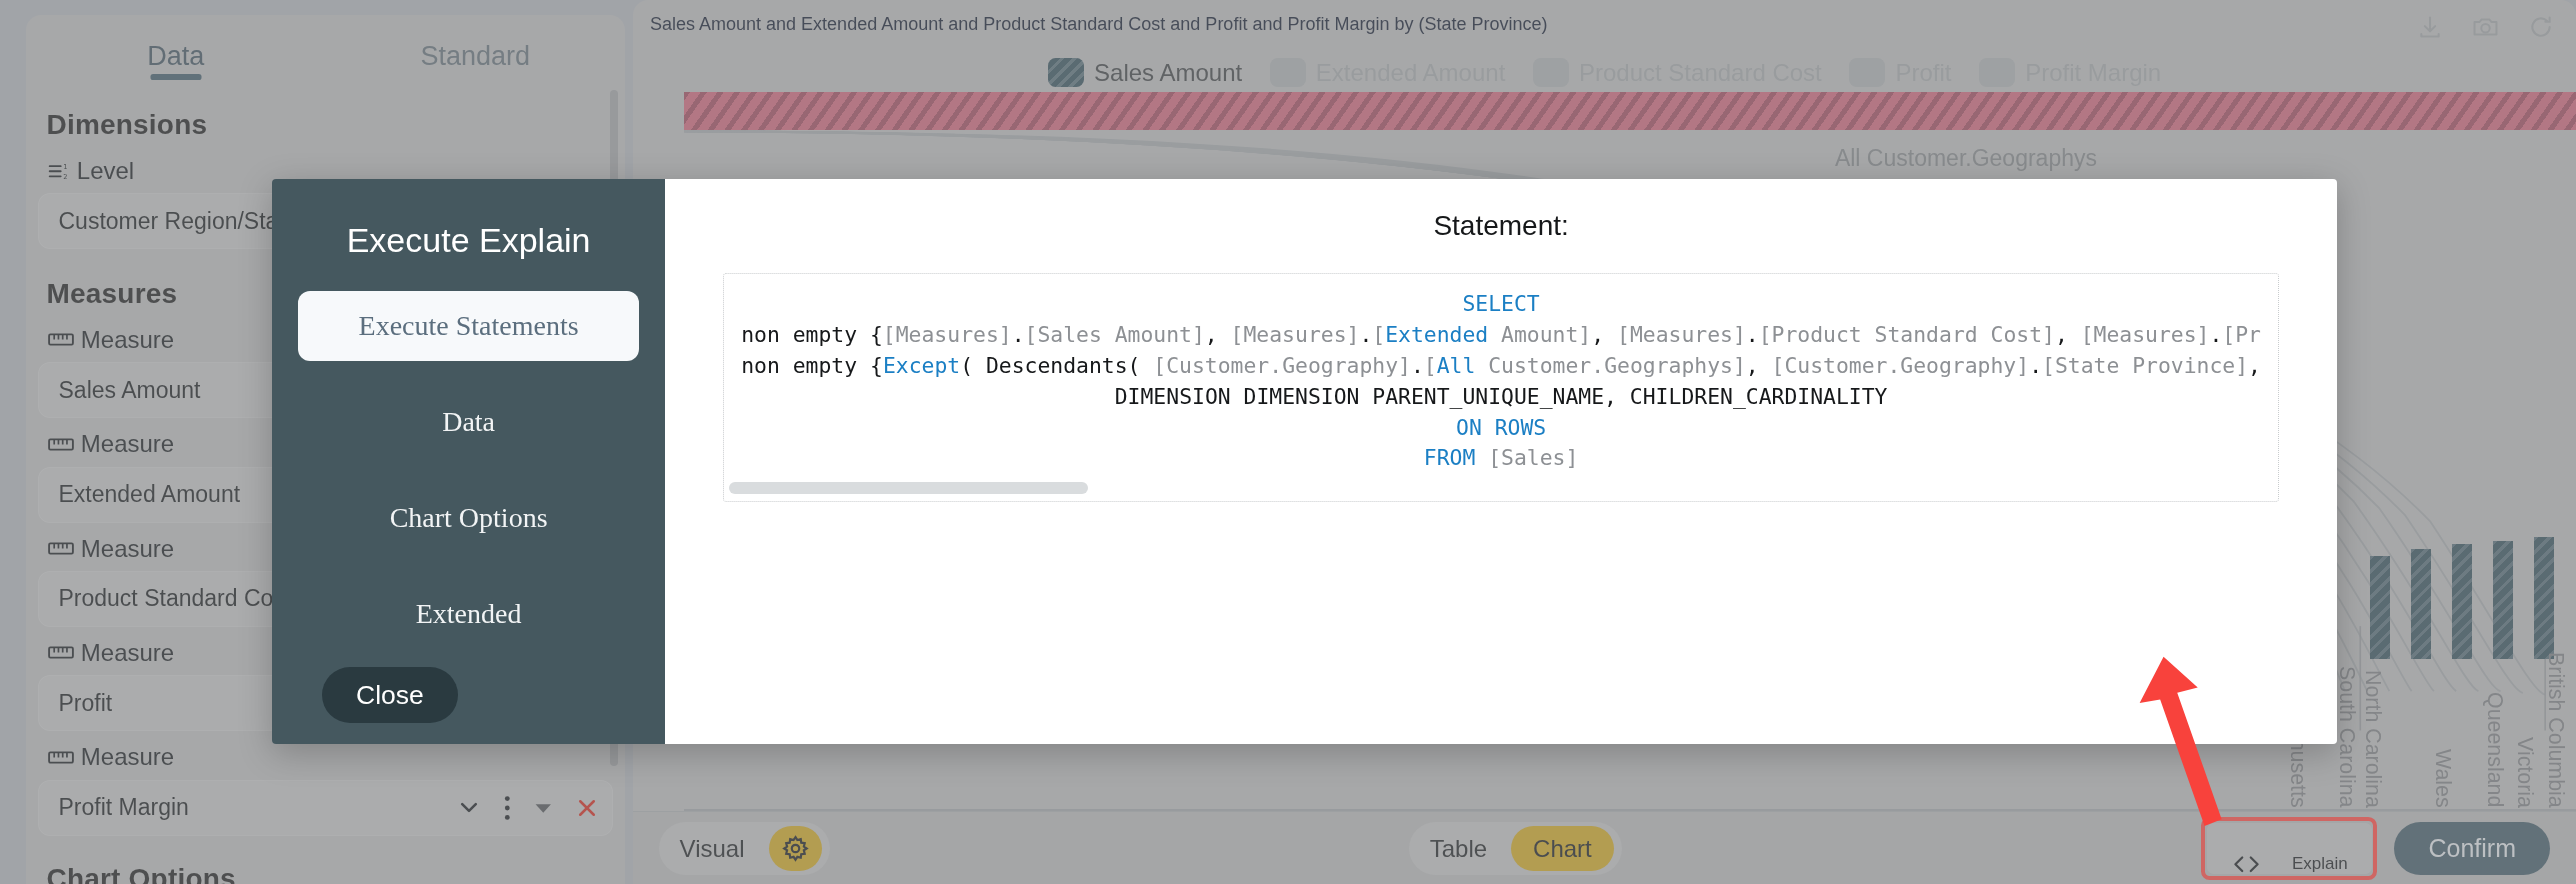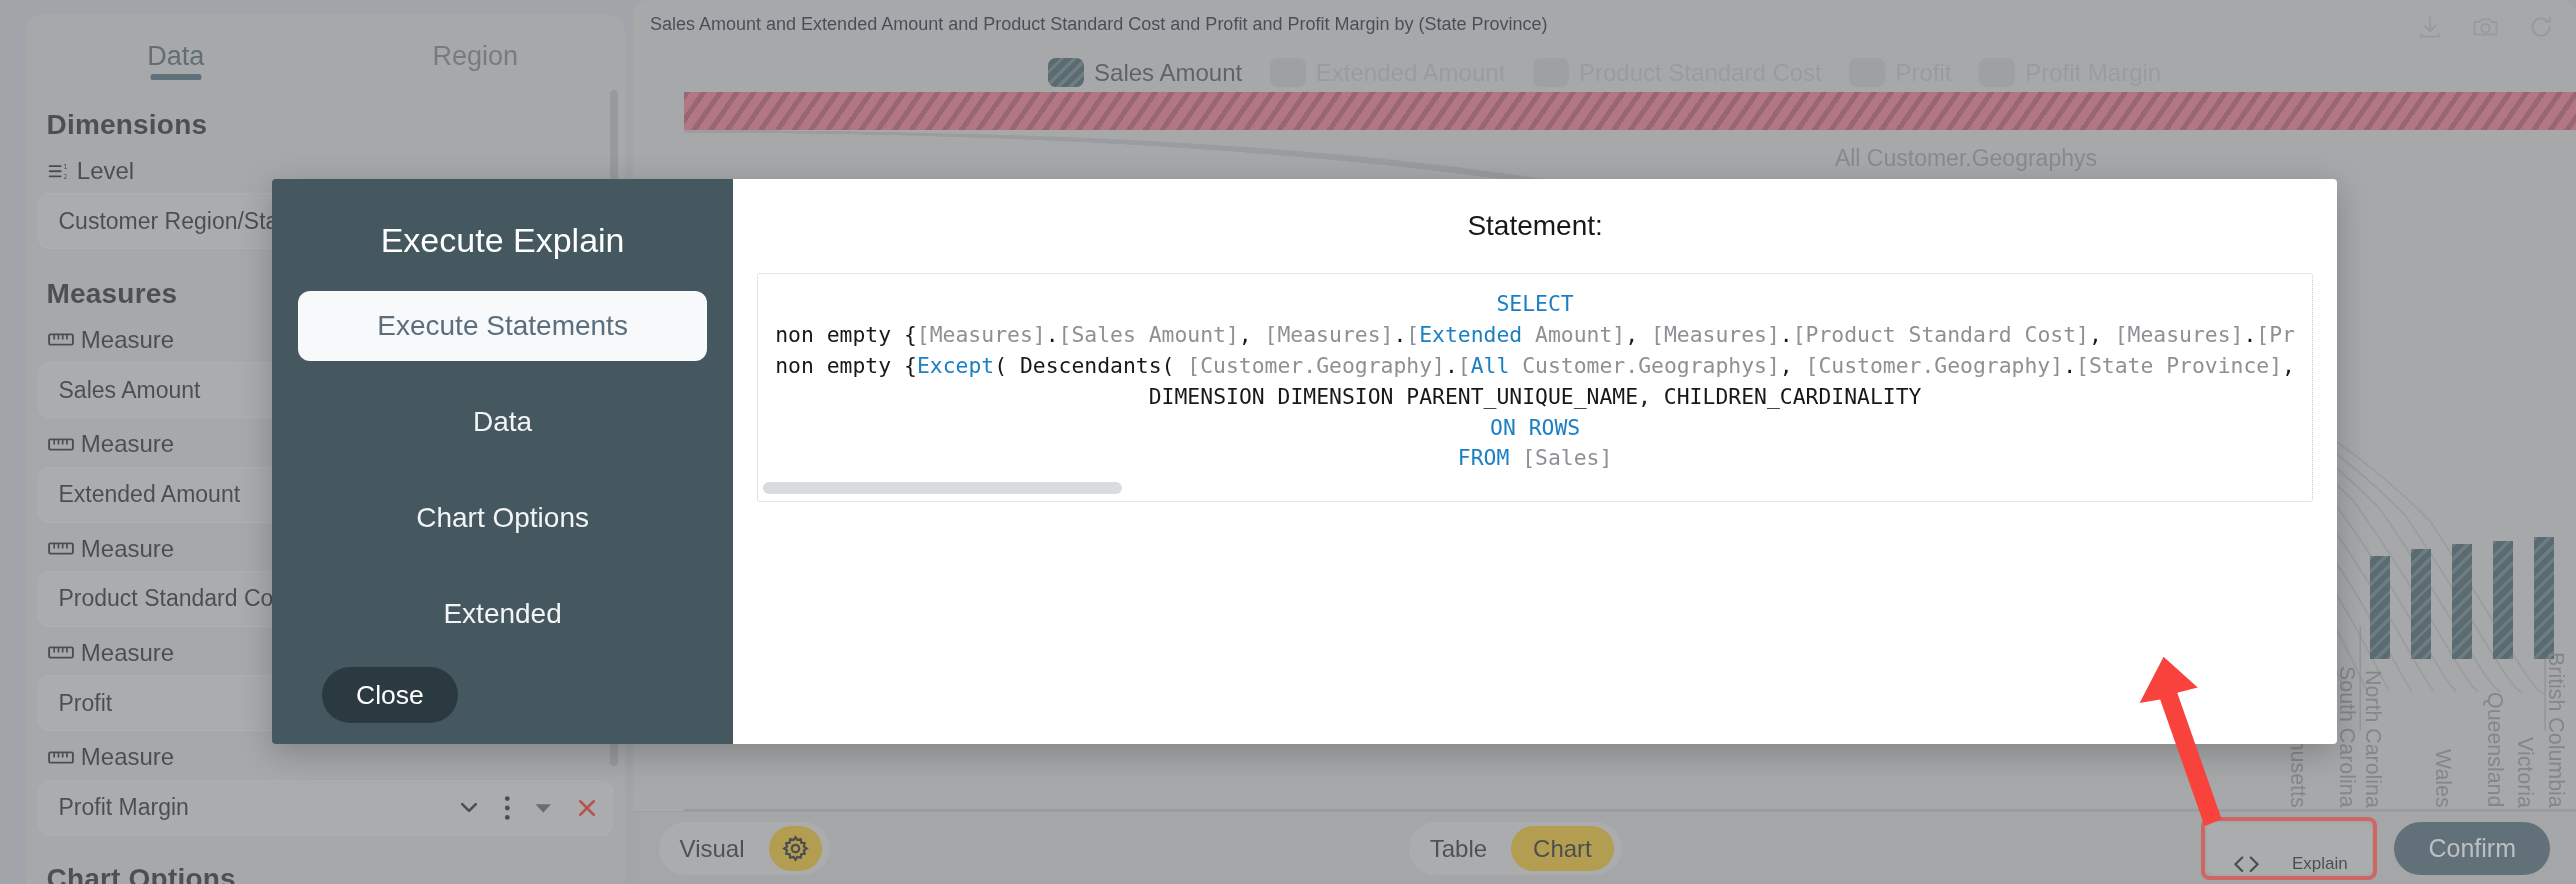--- a/index.html
+++ b/index.html
@@ -167,31 +167,31 @@
     box-shadow: 0 8.6px 34px rgba(0,0,0,.22);
     text-align: center;
   }
   .m-left {
     width: 513px; background: #45585f; padding: 33px 26px 0 26px;
     position: relative;
   }
   .m-title { font-size: 34px; color: #fff; padding: 8.6px 15.4px 31px 15.4px; }
   .m-item {
     font-size: 28px; color: #f2f4f5;
-    padding: 19px 24px; border-radius: 12px; margin-bottom: 26px;
+    padding: 19px 24px; border-radius: 12px; margin-bottom: 26px; font-family: Liberation Serif, serif;
   }
   .m-item.sel { background: #f7f9fb; color: #5b6e7e; }
   .m-close {
     position: absolute; left: 50px; bottom: 21px;
     background: #2a3a40; color: #fff;
     border-radius: 29px; height: 56px; padding: 0 34px;
     display: flex; align-items: center; justify-content: center;
     font-size: 26.5px;
   }
-  .m-right { flex: 1; background: #fff; padding: 31px 24px; }
+  .m-right { flex: 1; background: #fff; padding: 31px 58px; }
   .m-stmt { font-size: 28px; color: #16181a; margin-bottom: 31px; }
   .code {
     border: 1.7px dotted #c9ccce; border-radius: 3.4px;
     padding: 15.4px 17px 8.6px 17px;
     font-family: "DejaVu Sans Mono", monospace;
     font-size: 21.4px; line-height: 1.44;
     color: #16181a; overflow: hidden; white-space: nowrap;
     position: relative; height: 229px;
   }
   .kw { color: #1b7fc4; }
@@ -208,21 +208,21 @@
 <body>
 
 <div id="root">
 
   <div class="sidebar">
     <div class="tabs">
       <div class="tab active">
         <span>Data</span>
       </div>
       <div class="tab">
-        <span>Region</span>
+        <span>Standard</span>
       </div>
     </div>
 
     <div class="sec-title">Dimensions</div>
 
     <div class="field-label">
       <span class="icn">
         <svg width="22" height="20.5" viewBox="0 0 26 24" style="font-size:28px">
             <g stroke="#15191c" stroke-width="2.2" stroke-linecap="round">
           <line x1="2" y1="6" x2="15" y2="6"></line>

